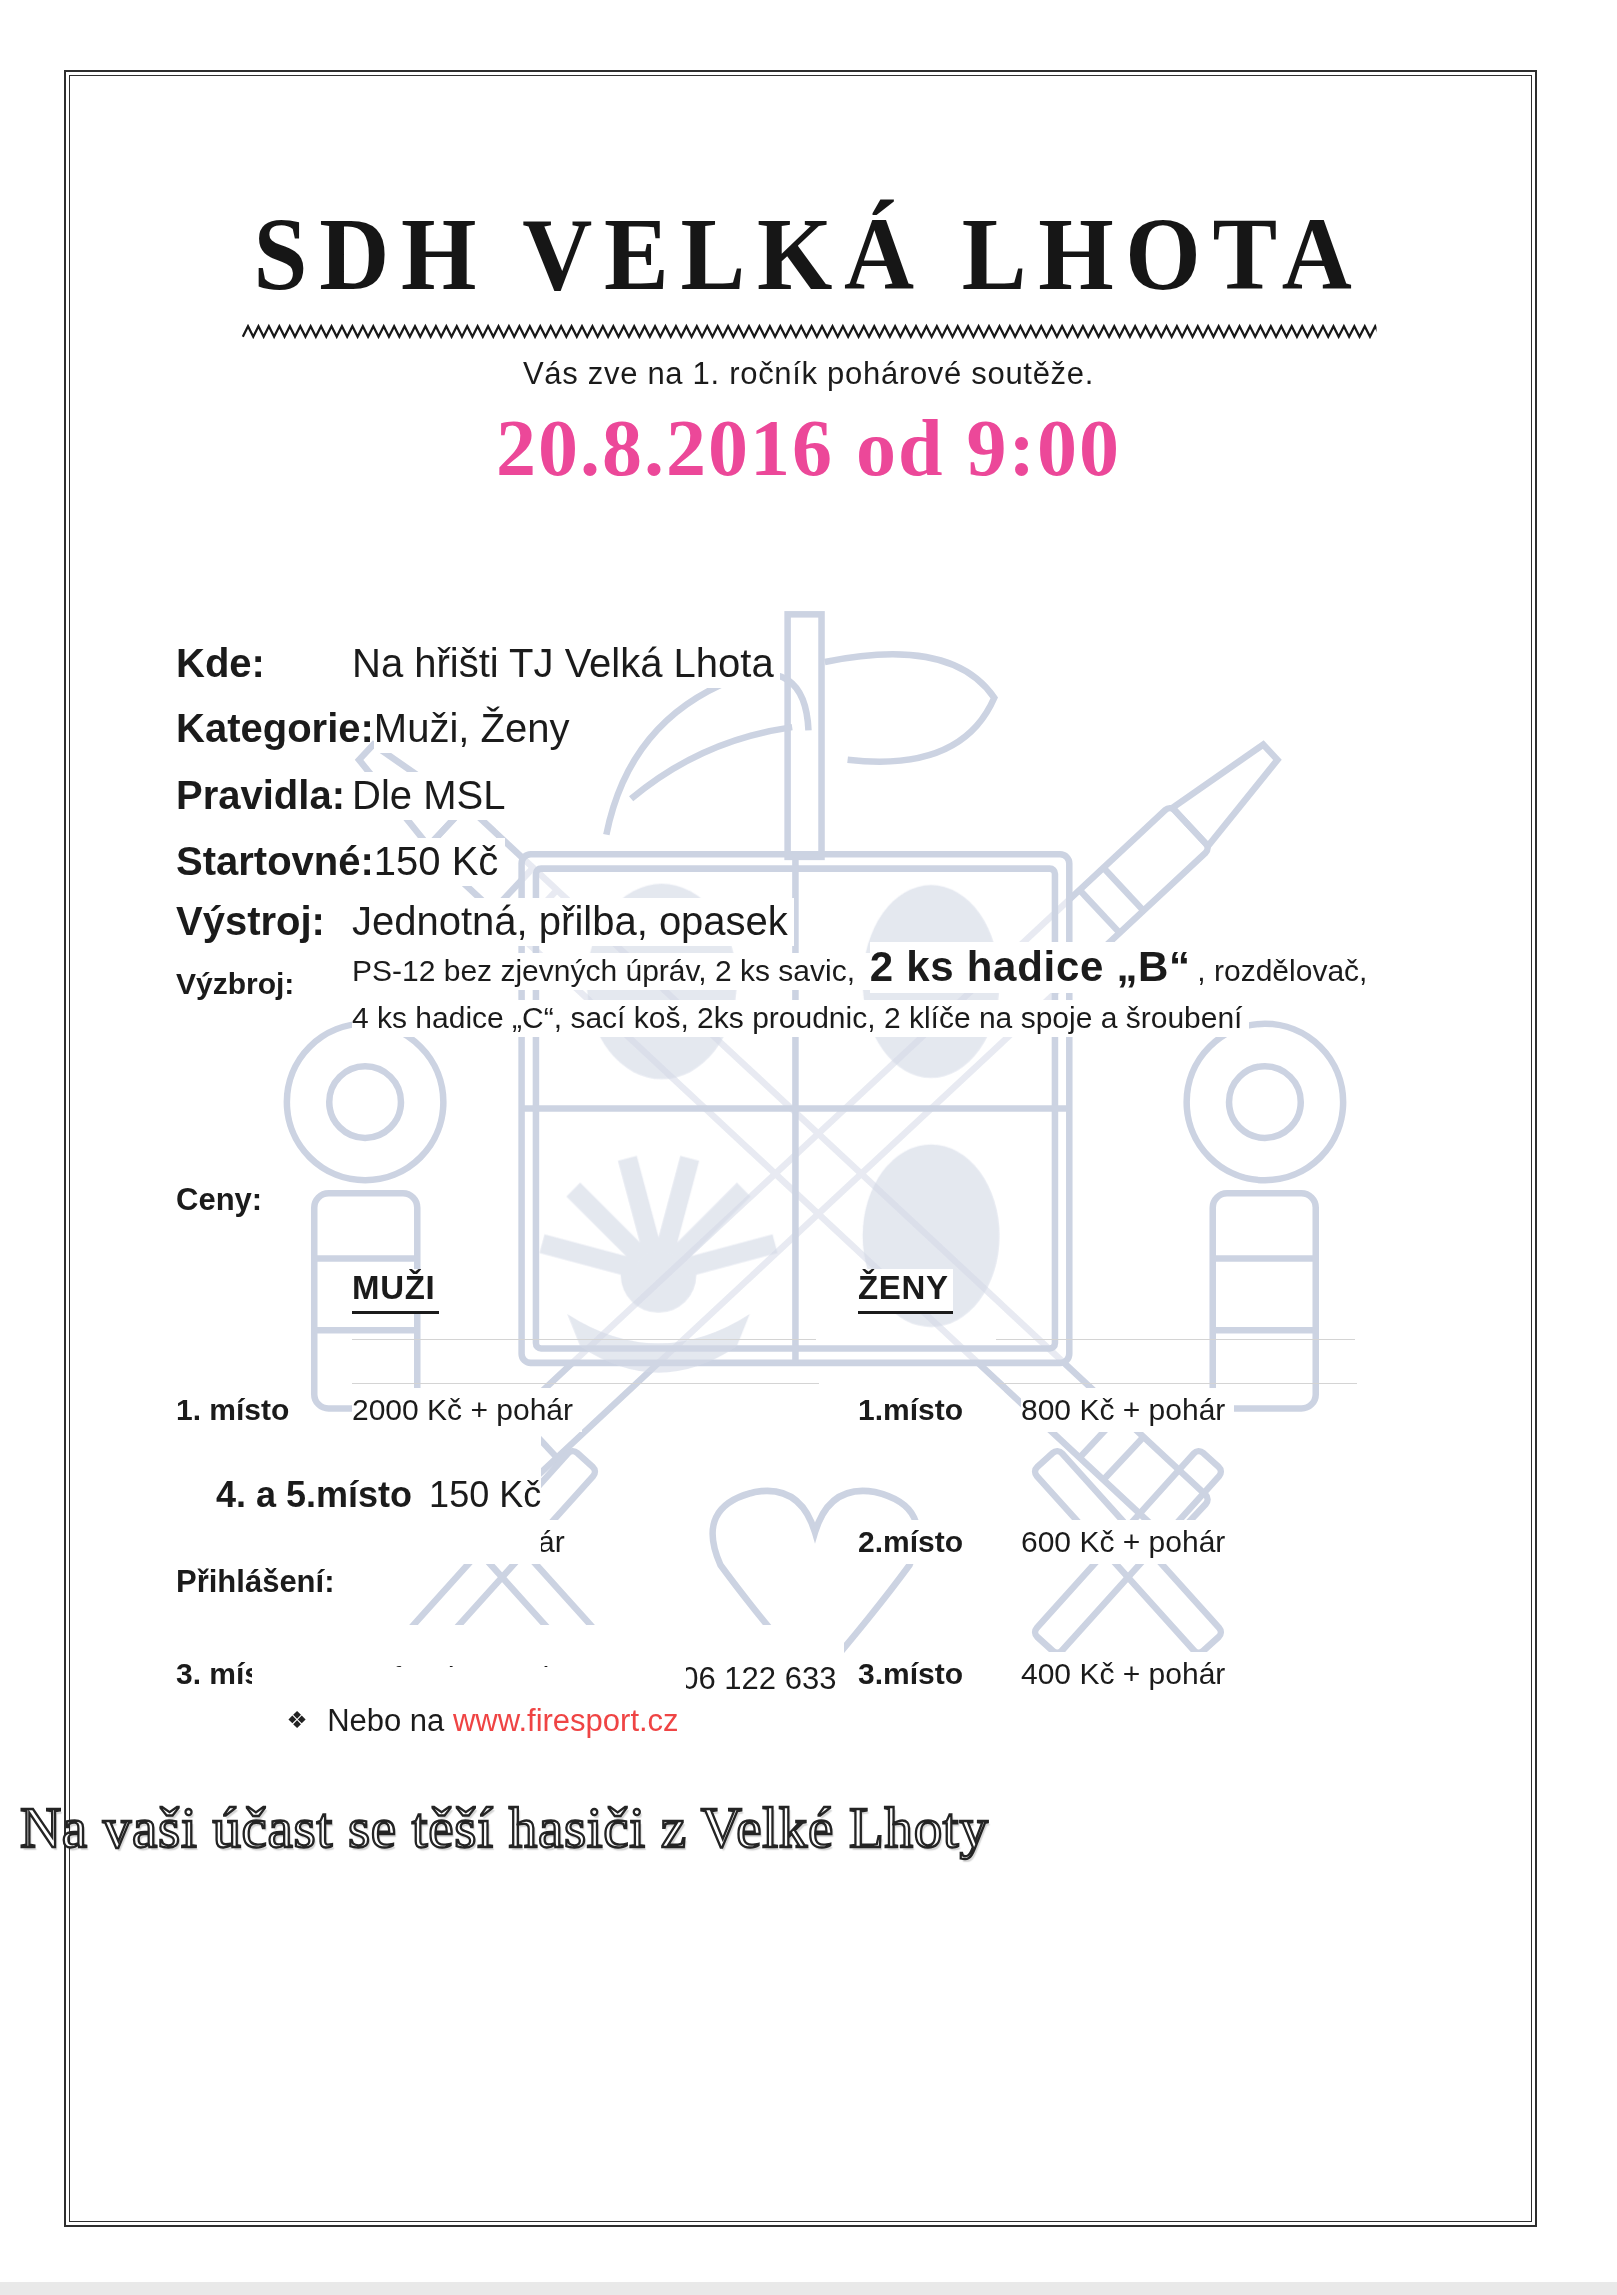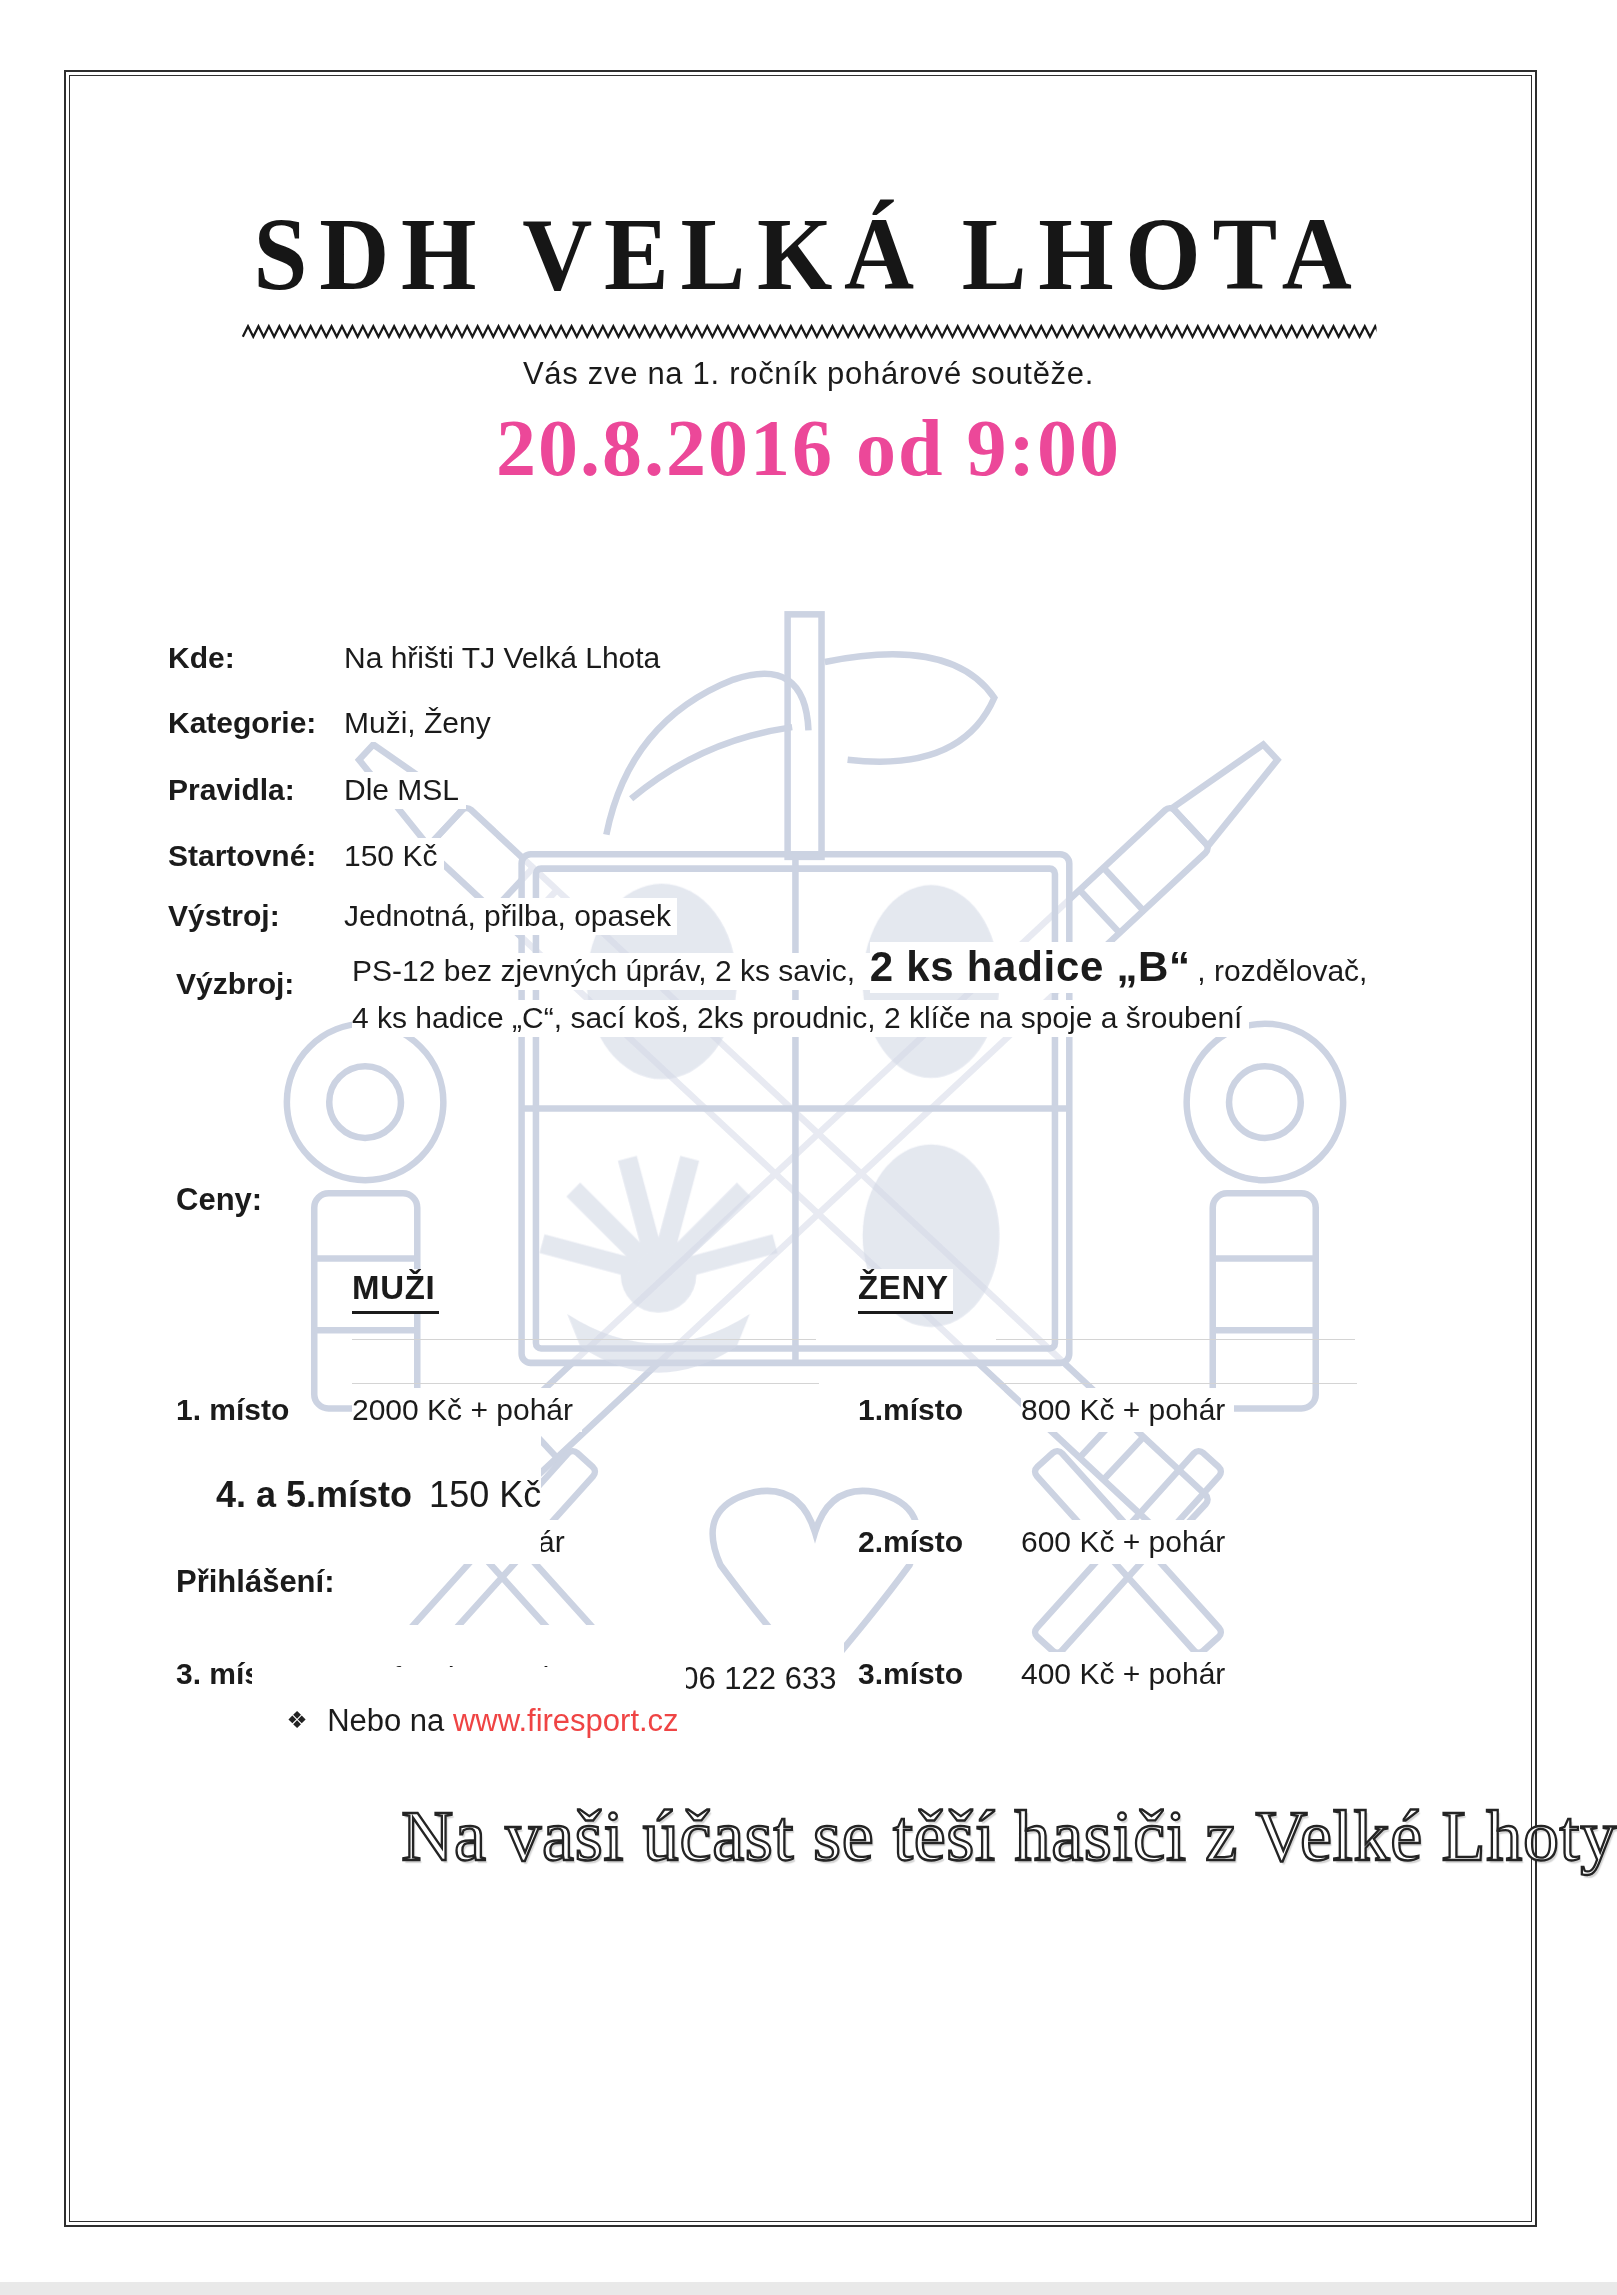--- a/index.html
+++ b/index.html
@@ -21,21 +21,21 @@
          letter-spacing:11.7px;transform:scaleY(1.08);transform-origin:top center;
          white-space:nowrap;color:#161616;}
   .title-wave{position:absolute;left:50%;top:321px;transform:translateX(-50%);}
 
   .subtitle{position:absolute;left:0;right:0;top:356px;text-align:center;
             font-size:31px;letter-spacing:0.7px;}
   .event-date{position:absolute;left:0;right:0;top:403px;text-align:center;
               font-family:"Liberation Serif",serif;font-weight:bold;font-size:80px;
               letter-spacing:2px;color:#ec4899;}
 
-  .inforow{position:absolute;left:168px;font-size:30px;white-space:nowrap;}
+  .inforow{position:absolute;left:176px;font-size:40px;white-space:nowrap;}
   .lbl{font-weight:bold;display:inline-block;min-width:176px;}
   .val{}
 
   .equip-label{position:absolute;left:176px;top:967px;font-size:30px;font-weight:bold;}
   .equip-text{position:absolute;left:352px;top:943px;width:1024px;
               font-size:30px;line-height:47px;}
   .equip-big{font-size:42px;font-weight:bold;letter-spacing:0.7px;}
 
   .prizes-heading{position:absolute;left:176px;top:1182px;font-size:31px;font-weight:bold;}
   .col-header{position:absolute;font-size:33px;font-weight:bold;letter-spacing:0.7px;
@@ -53,24 +53,24 @@
   .row4 .place4{font-weight:bold;}
   .row4 .award4{margin-left:17px;}
   .sep{position:absolute;height:1.3px;background:#d4d4d4;}
 
   .reg-heading{position:absolute;left:176px;top:1564px;font-size:31px;font-weight:bold;}
   .reg-item{position:absolute;left:252px;font-size:31px;white-space:pre;background:#fff;padding-right:7.8px;}
   .bullet{font-size:23.5px;color:#222;margin-right:19.6px;vertical-align:3.3px;
           font-family:"DejaVu Sans",sans-serif;}
   .weblink{color:#ef4444;text-decoration:none;}
 
-  .closing{position:absolute;left:0;right:0;top:1795px;text-align:right;
-           font-family:"Liberation Serif",serif;font-size:72px;letter-spacing:0.7px;
+  .closing{position:absolute;left:0;right:0;top:1795px;text-align:left;
+           font-family:"Liberation Serif",serif;font-size:57px;letter-spacing:0.7px;
            color:#ffffff;-webkit-text-stroke:2.3px #242424;
-           text-shadow:2px 2.6px 1.3px rgba(0,0,0,0.18);white-space:nowrap;}
+           text-shadow:2px 2.6px 1.3px rgba(0,0,0,0.18);white-space:nowrap;padding-left:20px;}
 </style>
 </head>
 <body>
 
 <div class="page">
 
   <svg class="emblem" width="1148" height="1128" viewBox="0 0 1760 1730">
     <g stroke="#c3cbdd" stroke-width="10" fill="none">
 
       <g transform="translate(885,880) rotate(47)">

